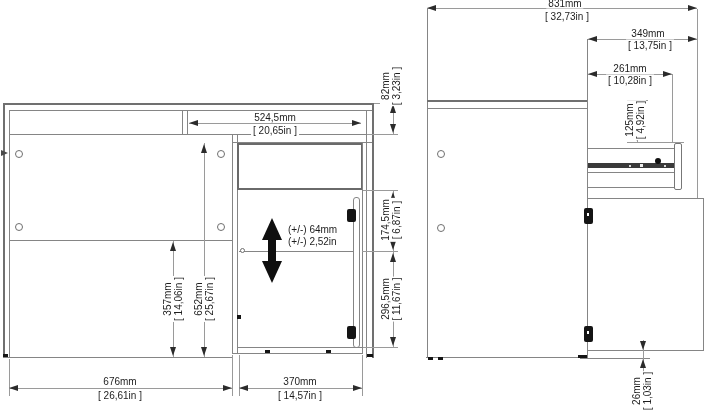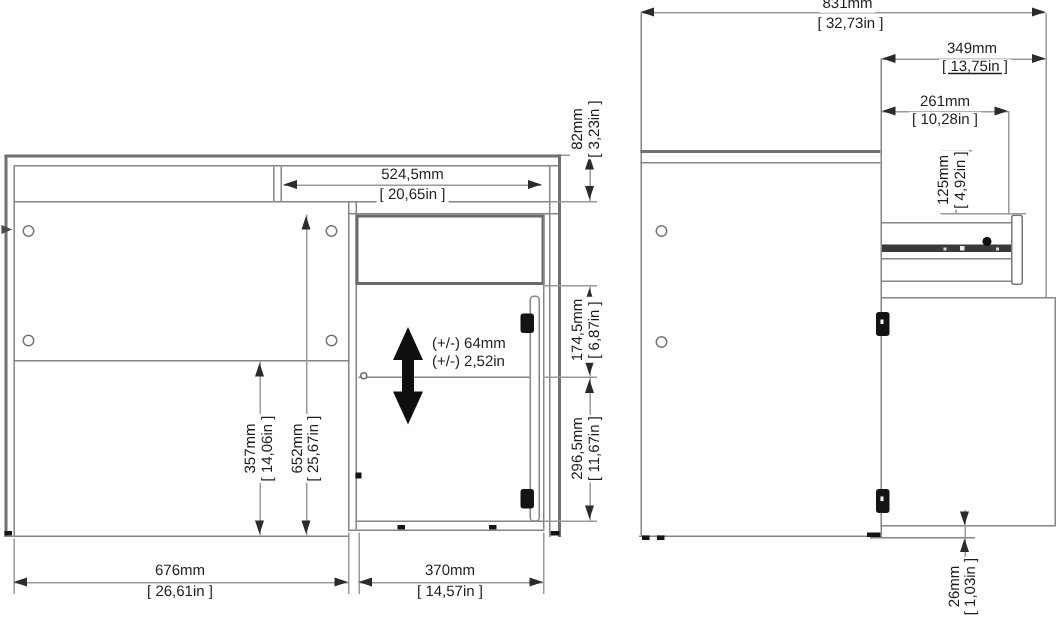--- a/index.html
+++ b/index.html
@@ -156,21 +156,21 @@
     <div class="dk" style="left:427px;top:100px;width:160px;height:2px;"></div>
     <div class="ln" style="left:427px;top:108px;width:160px;height:1px;"></div>
     <div class="ln" style="left:587px;top:39px;width:1px;height:318px;"></div>
     <div class="hole" style="left:437px;top:150px;"></div>
     <div class="hole" style="left:437px;top:224px;"></div>
 
     <div class="dln" style="left:588px;top:39px;width:109px;height:1px;"></div>
     <div class="arr a-lf" style="left:588px;top:36px;"></div>
     <div class="arr a-rt" style="left:688px;top:36px;"></div>
     <div class="htxt" style="left:648px;top:33px;">349mm</div>
-    <div class="htxt" style="left:650px;top:45px;text-decoration:underline;">[ 13,75in ]</div>
+    <div class="htxt" style="left:650px;top:45px;">[ 13,75in ]</div>
 
     <div class="dln" style="left:588px;top:74px;width:84px;height:1px;"></div>
     <div class="arr a-lf" style="left:588px;top:71px;"></div>
     <div class="arr a-rt" style="left:663px;top:71px;"></div>
     <div class="htxt" style="left:630px;top:68px;">261mm</div>
     <div class="htxt" style="left:630px;top:80px;">[ 10,28in ]</div>
     <div class="dln" style="left:672px;top:74px;width:1px;height:69px;"></div>
 
     <div class="dln" style="left:627px;top:100px;width:21px;height:1px;"></div>
     <div class="dln" style="left:637px;top:100px;width:1px;height:42px;"></div>

